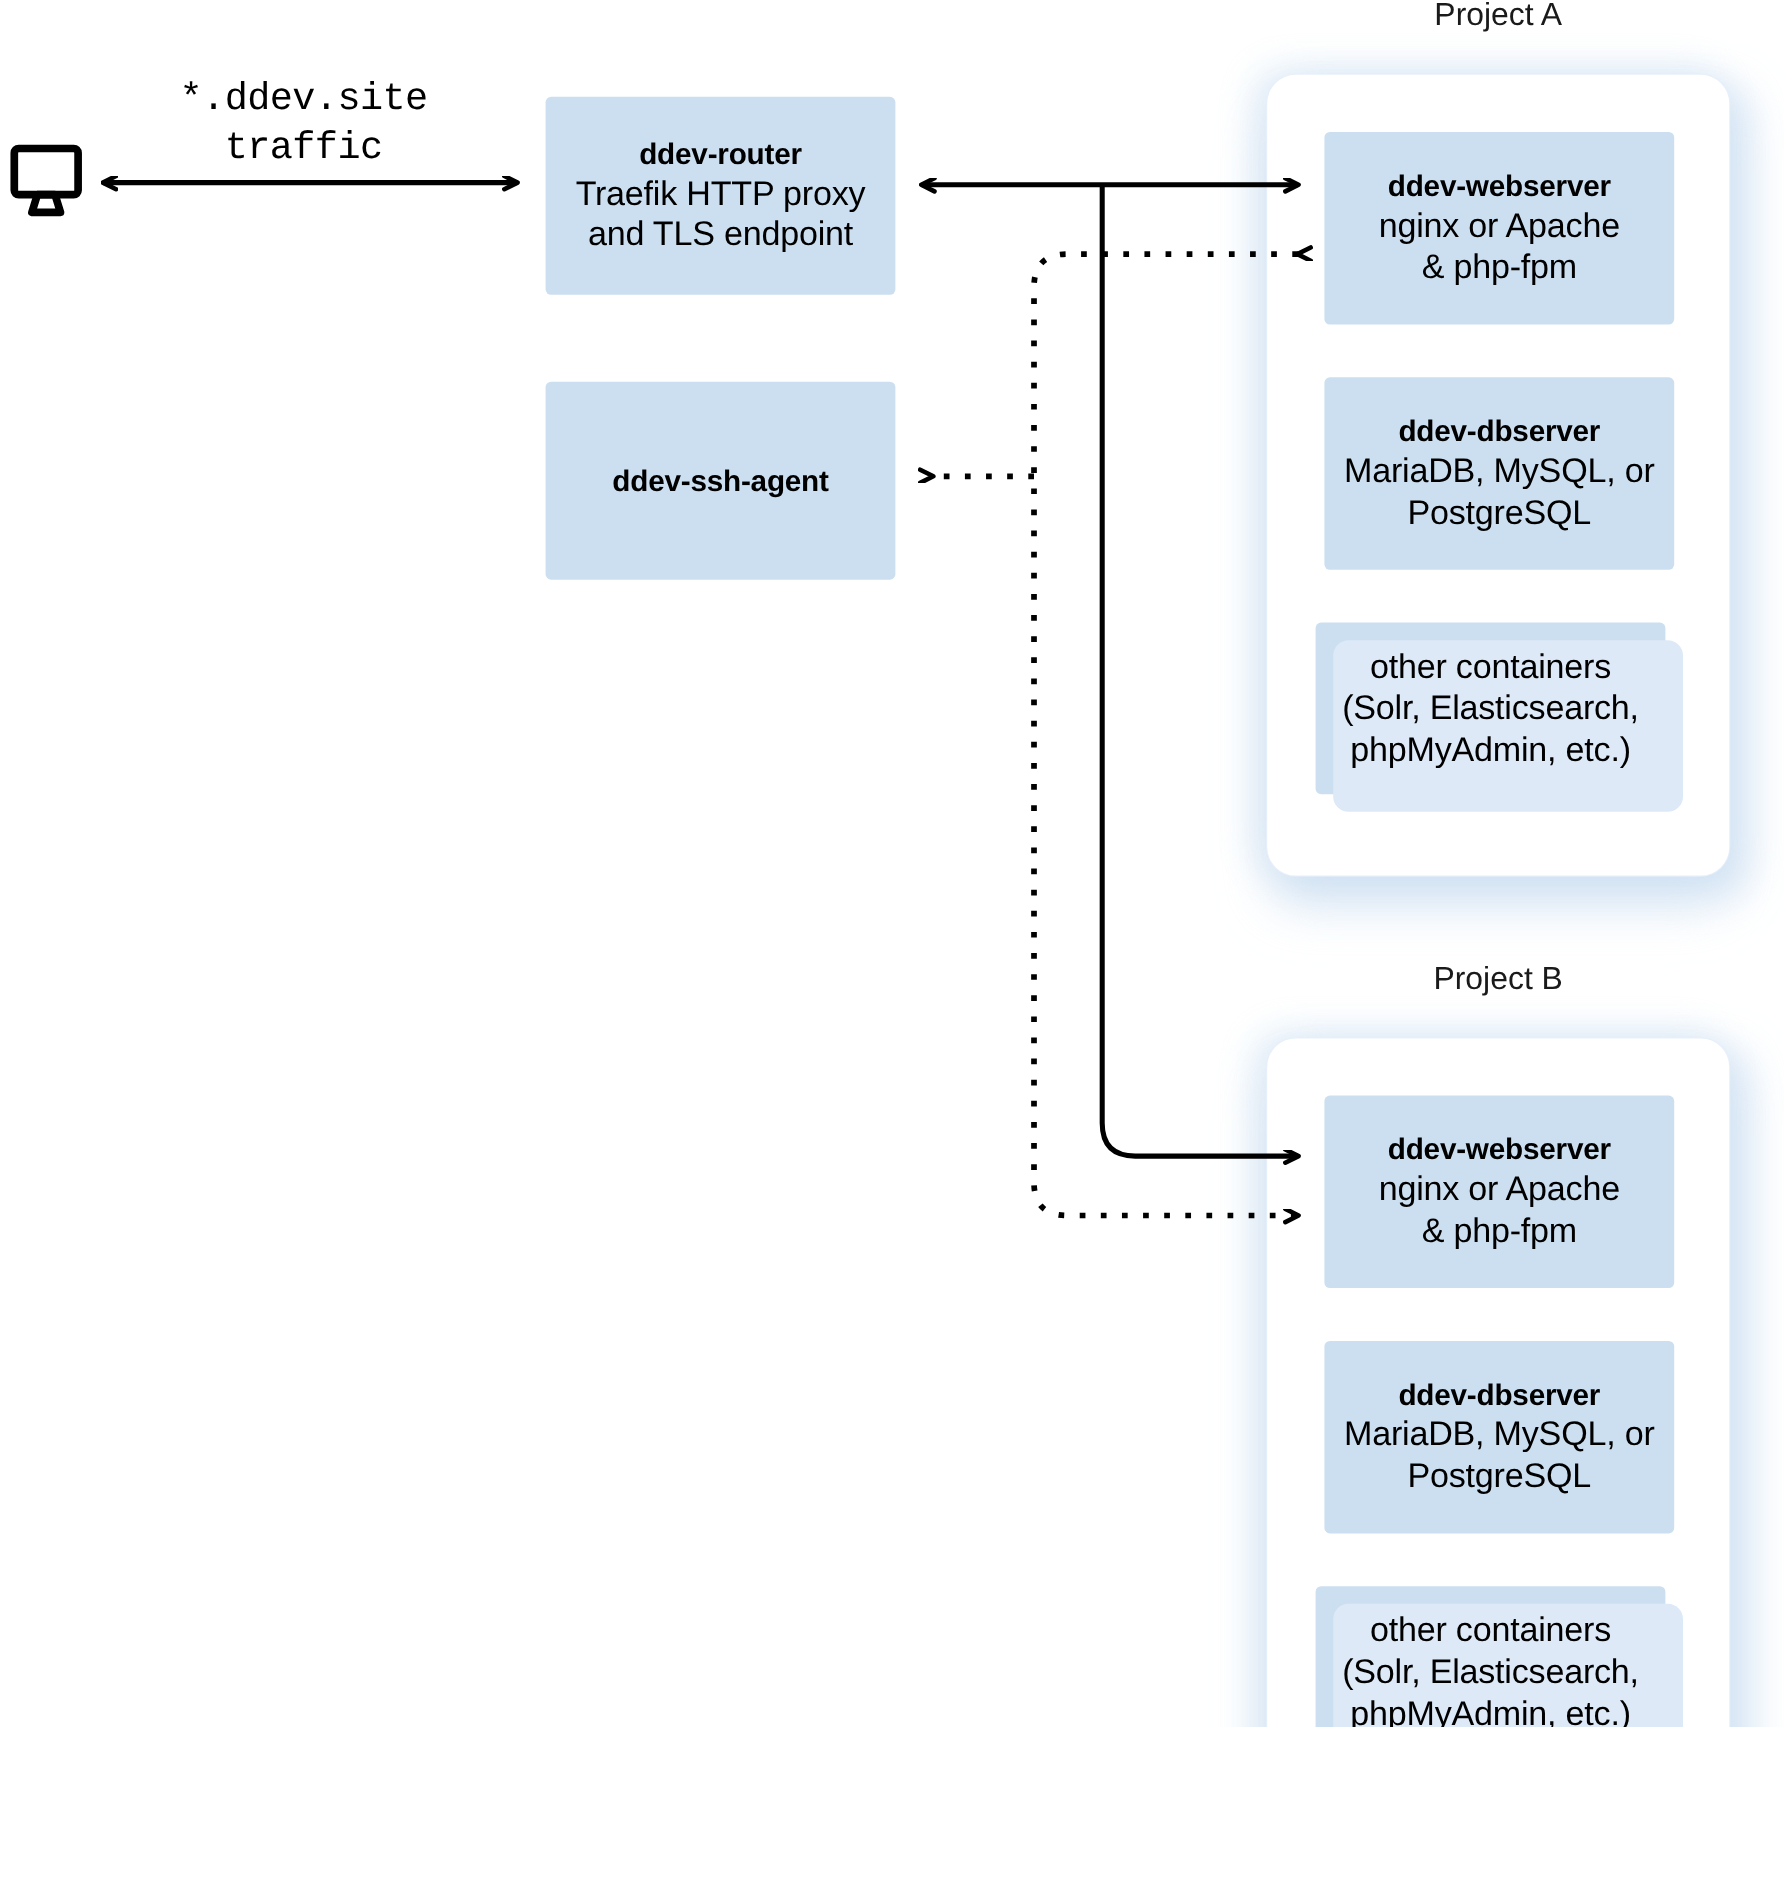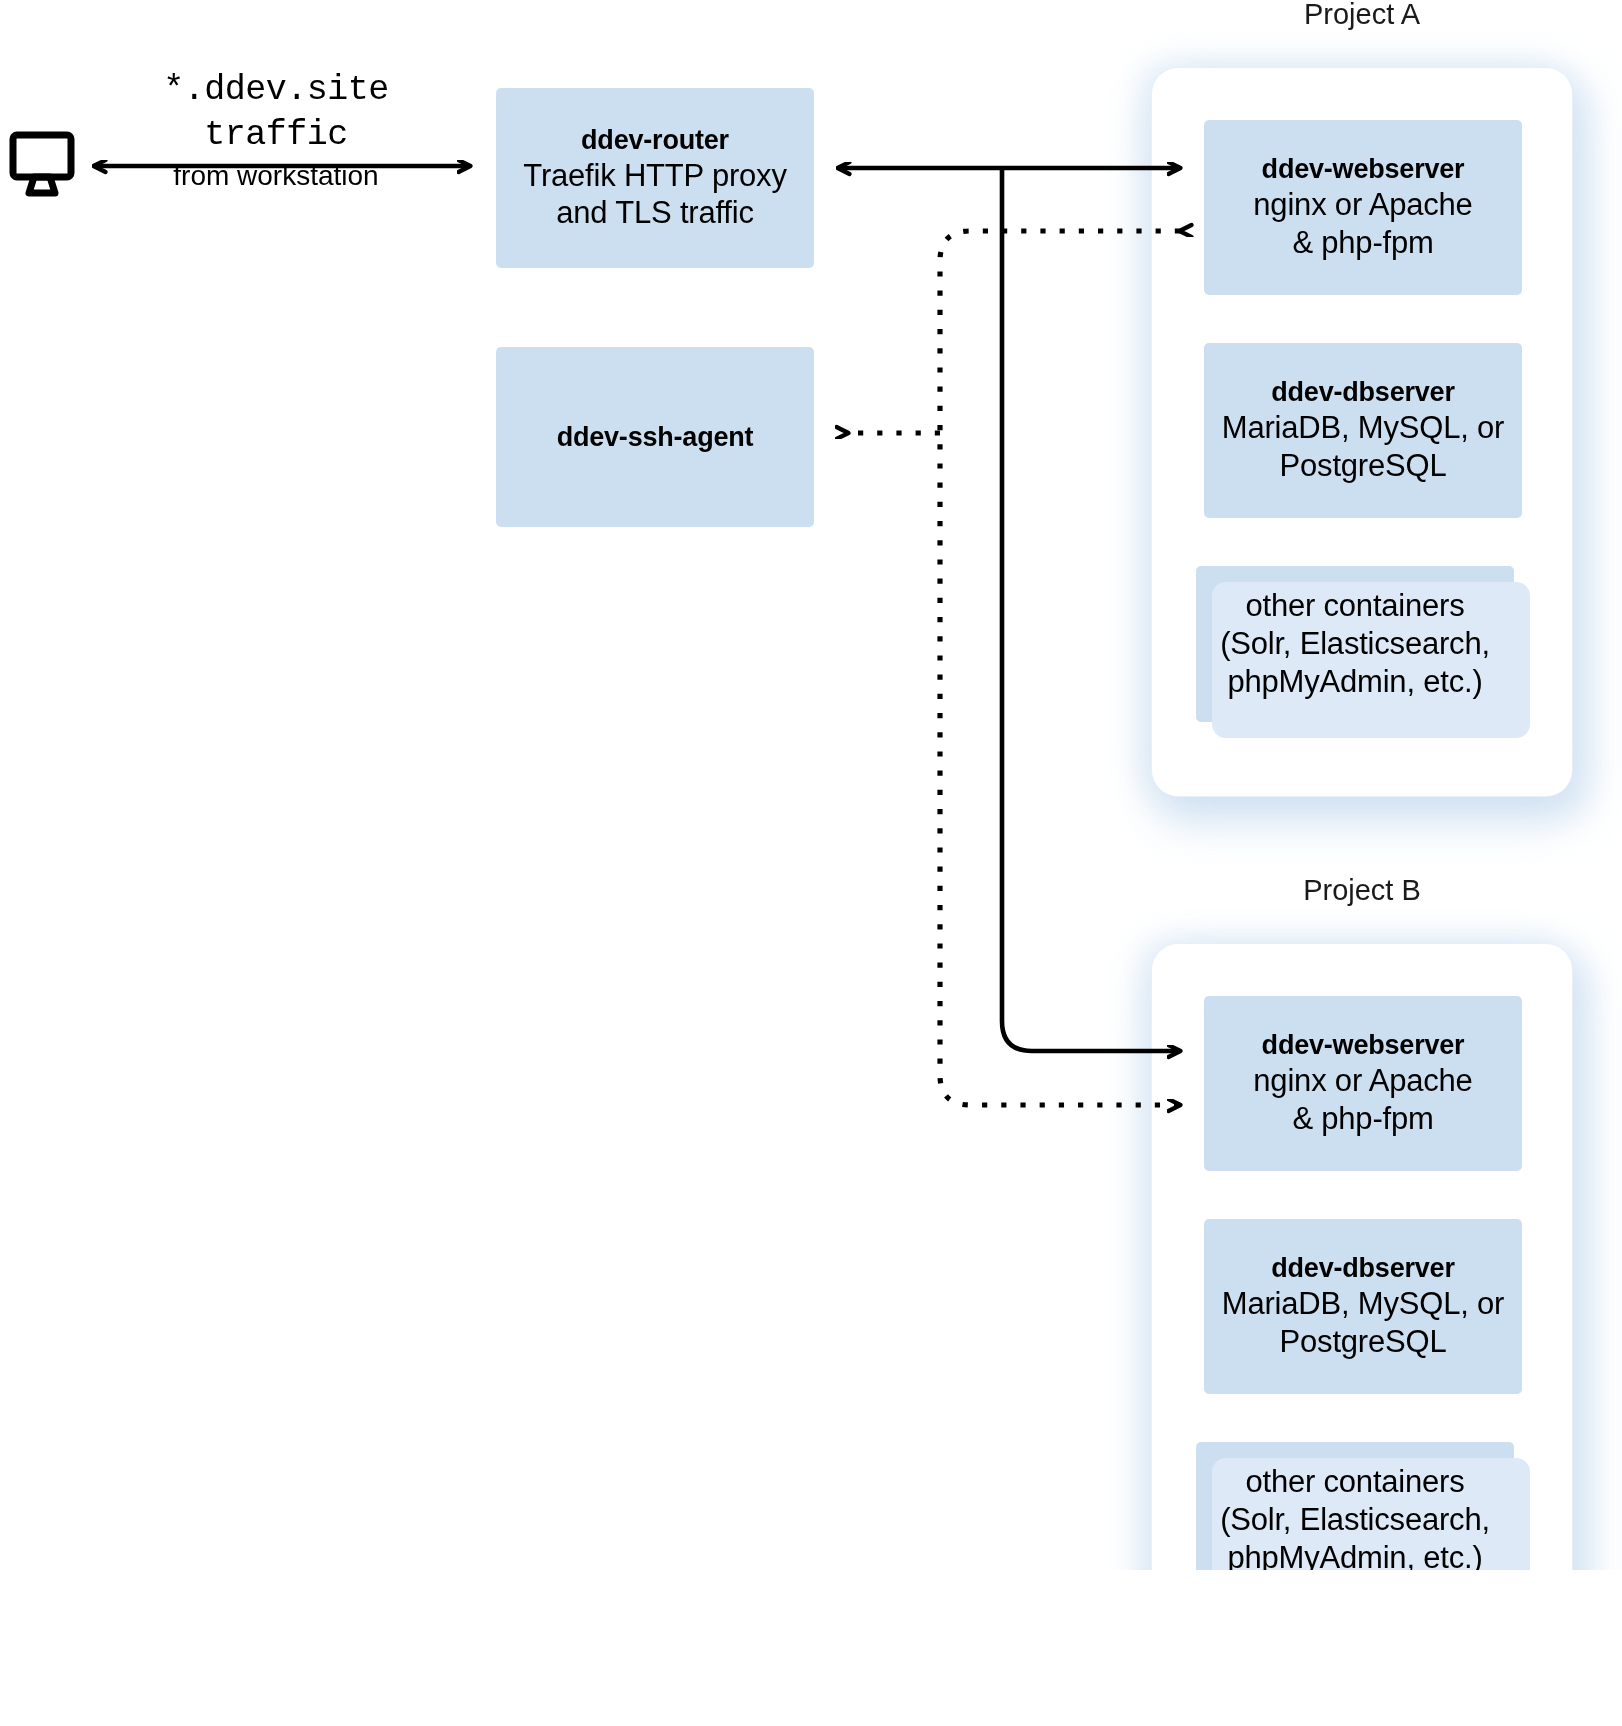--- a/index.html
+++ b/index.html
@@ -158,27 +158,26 @@
     </g>
   </svg>
 
   <svg id="workstation" viewBox="0 0 74 74" xmlns="http://www.w3.org/2000/svg">
     <rect x="5" y="11" width="58" height="42" rx="4" ry="4" fill="none" stroke="#000" stroke-width="7"></rect>
     <path d="M26,53 L21,69 L47,69 L42,53 Z" fill="none" stroke="#000" stroke-width="7" stroke-linejoin="round"></path>
   </svg>
 
   <div id="traffic-label">
     <div class="mono">*.ddev.site traffic</div>
-    <div>from workstation</div>
   </div>
 
   <div class="node" style="left:496px; top:88px; width:318px; height:180px;">
     <div class="title">ddev-router</div>
     <div class="sub">Traefik HTTP proxy</div>
-    <div class="sub">and TLS traffic</div>
+    <div class="sub">and TLS endpoint</div>
   </div>
 
   <div class="node" style="left:496px; top:347px; width:318px; height:180px;">
     <div class="title">ddev-ssh-agent</div>
   </div>
 
   <div class="node" style="left:1204px; top:120px; width:318px; height:175px;">
     <div class="title">ddev-webserver</div>
     <div class="sub">nginx or Apache</div>
     <div class="sub">&amp; php-fpm</div>

